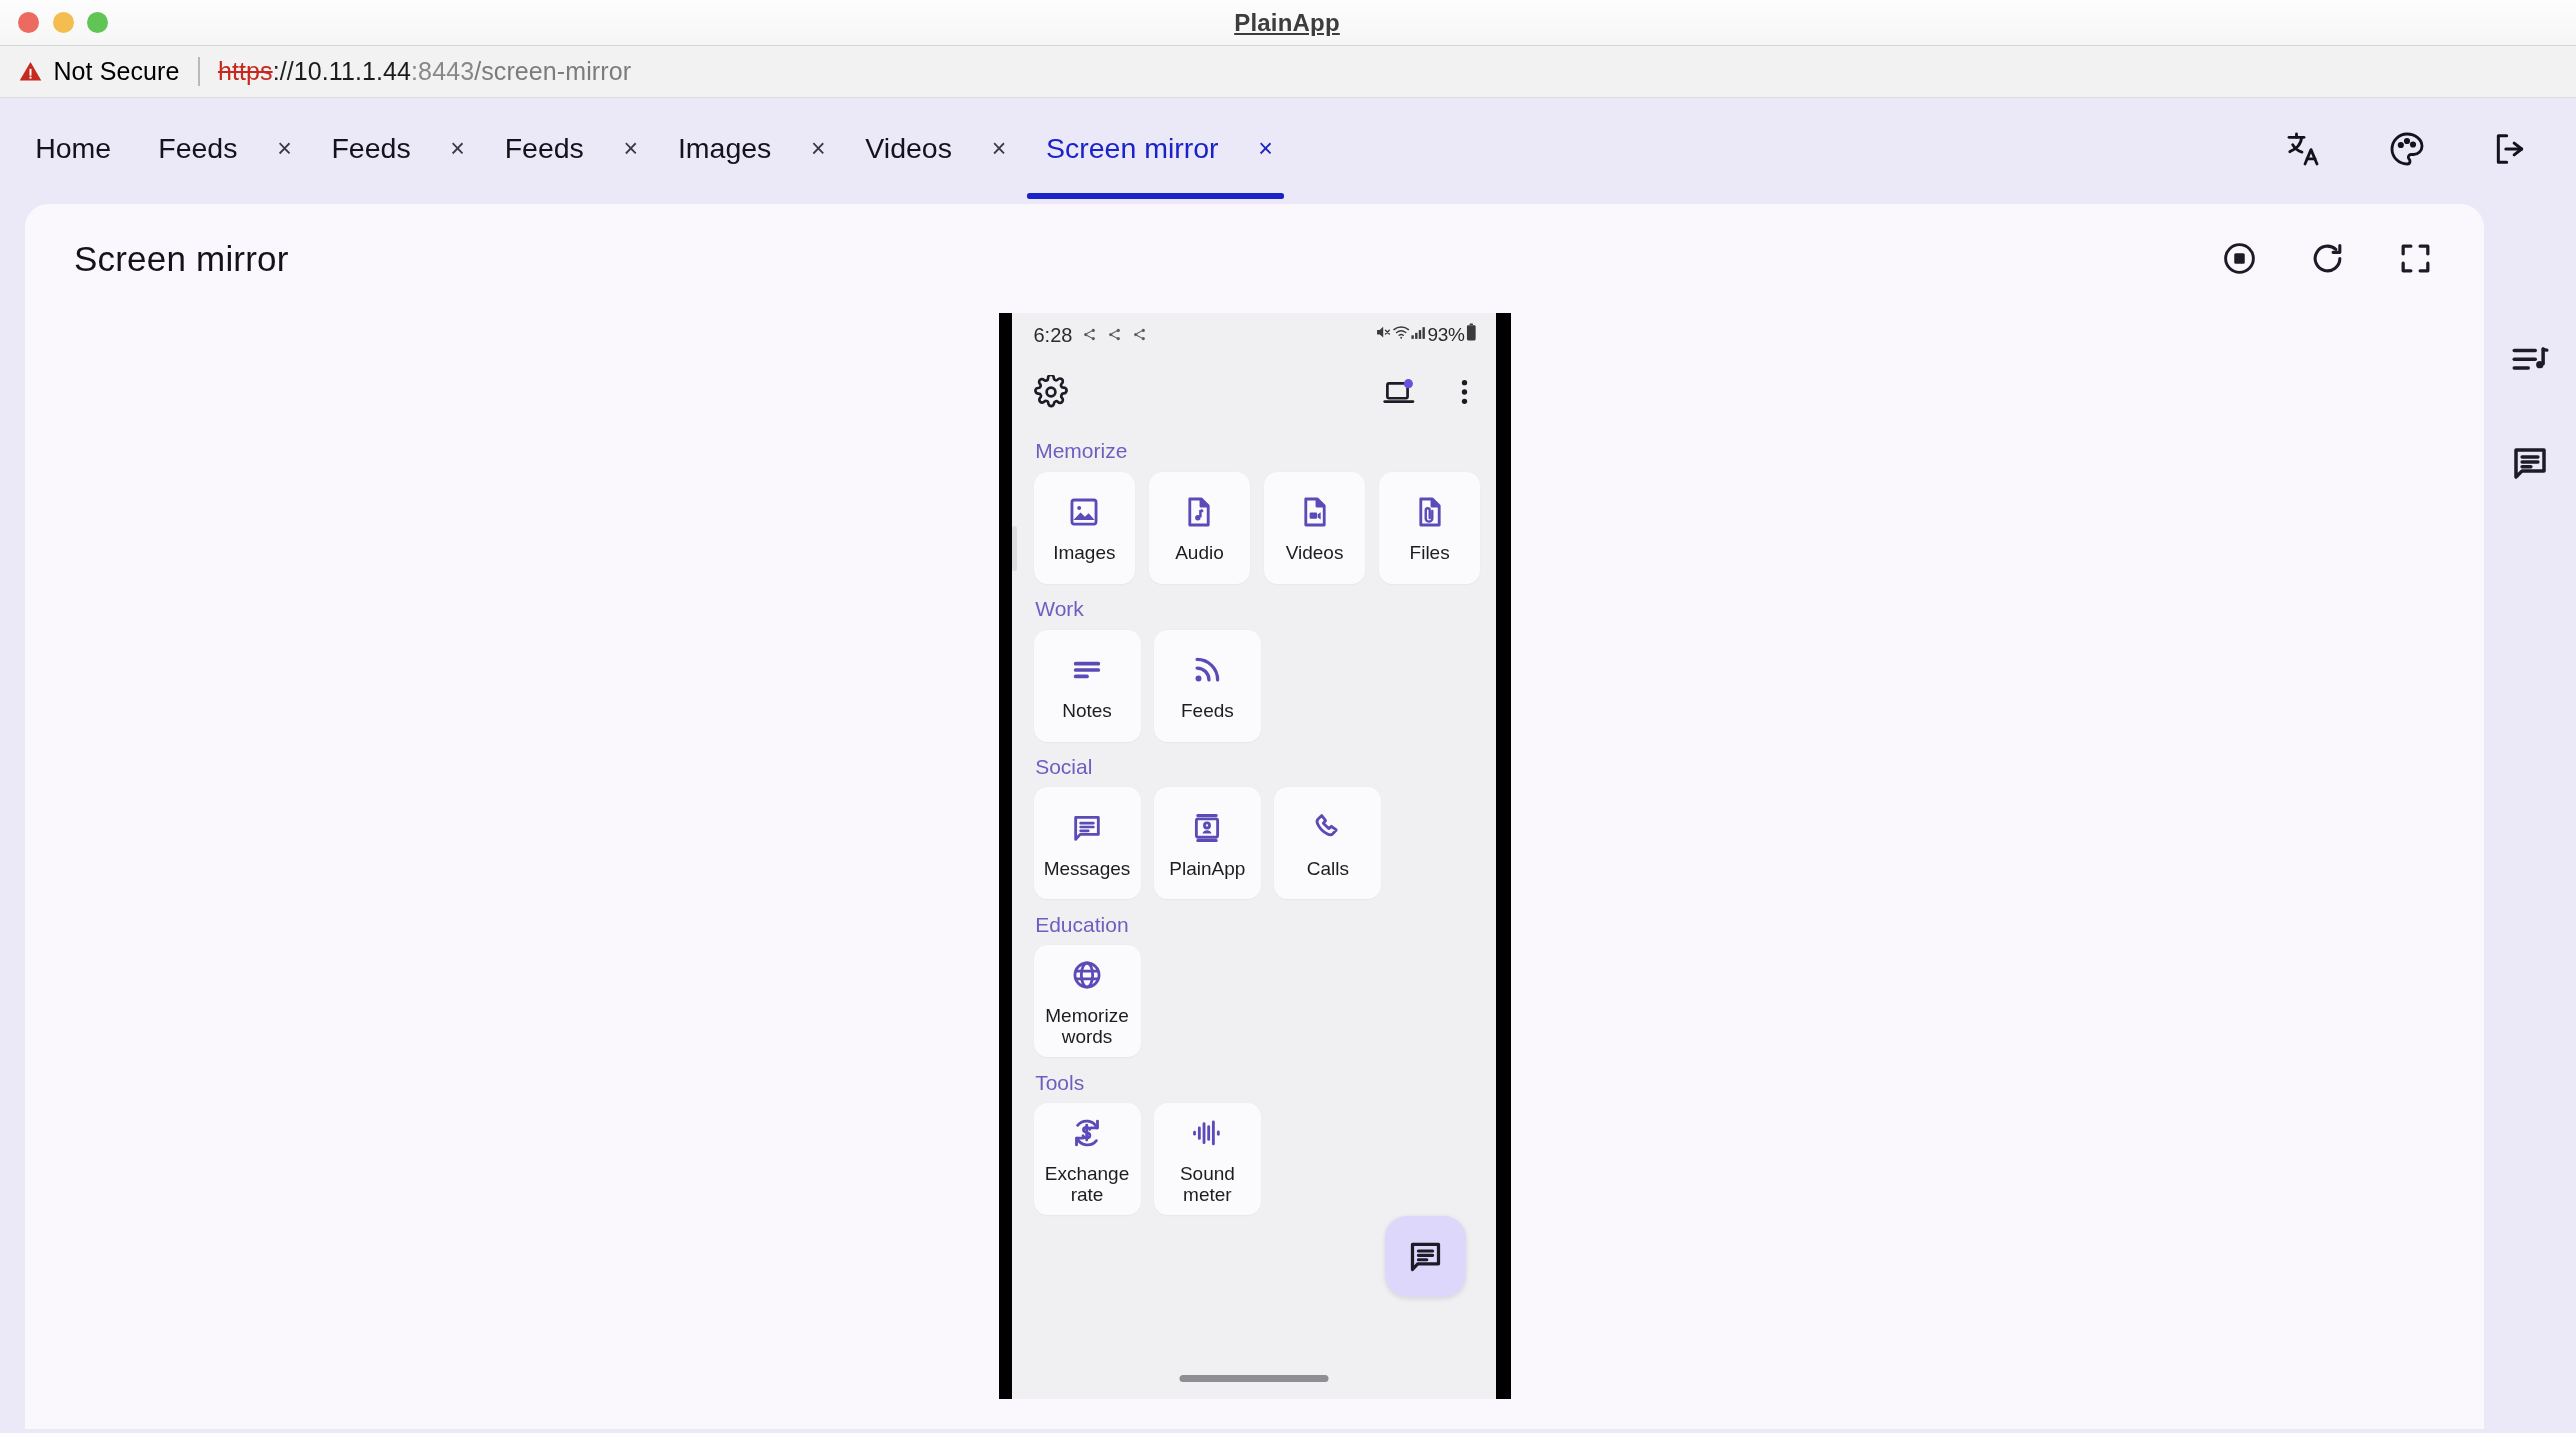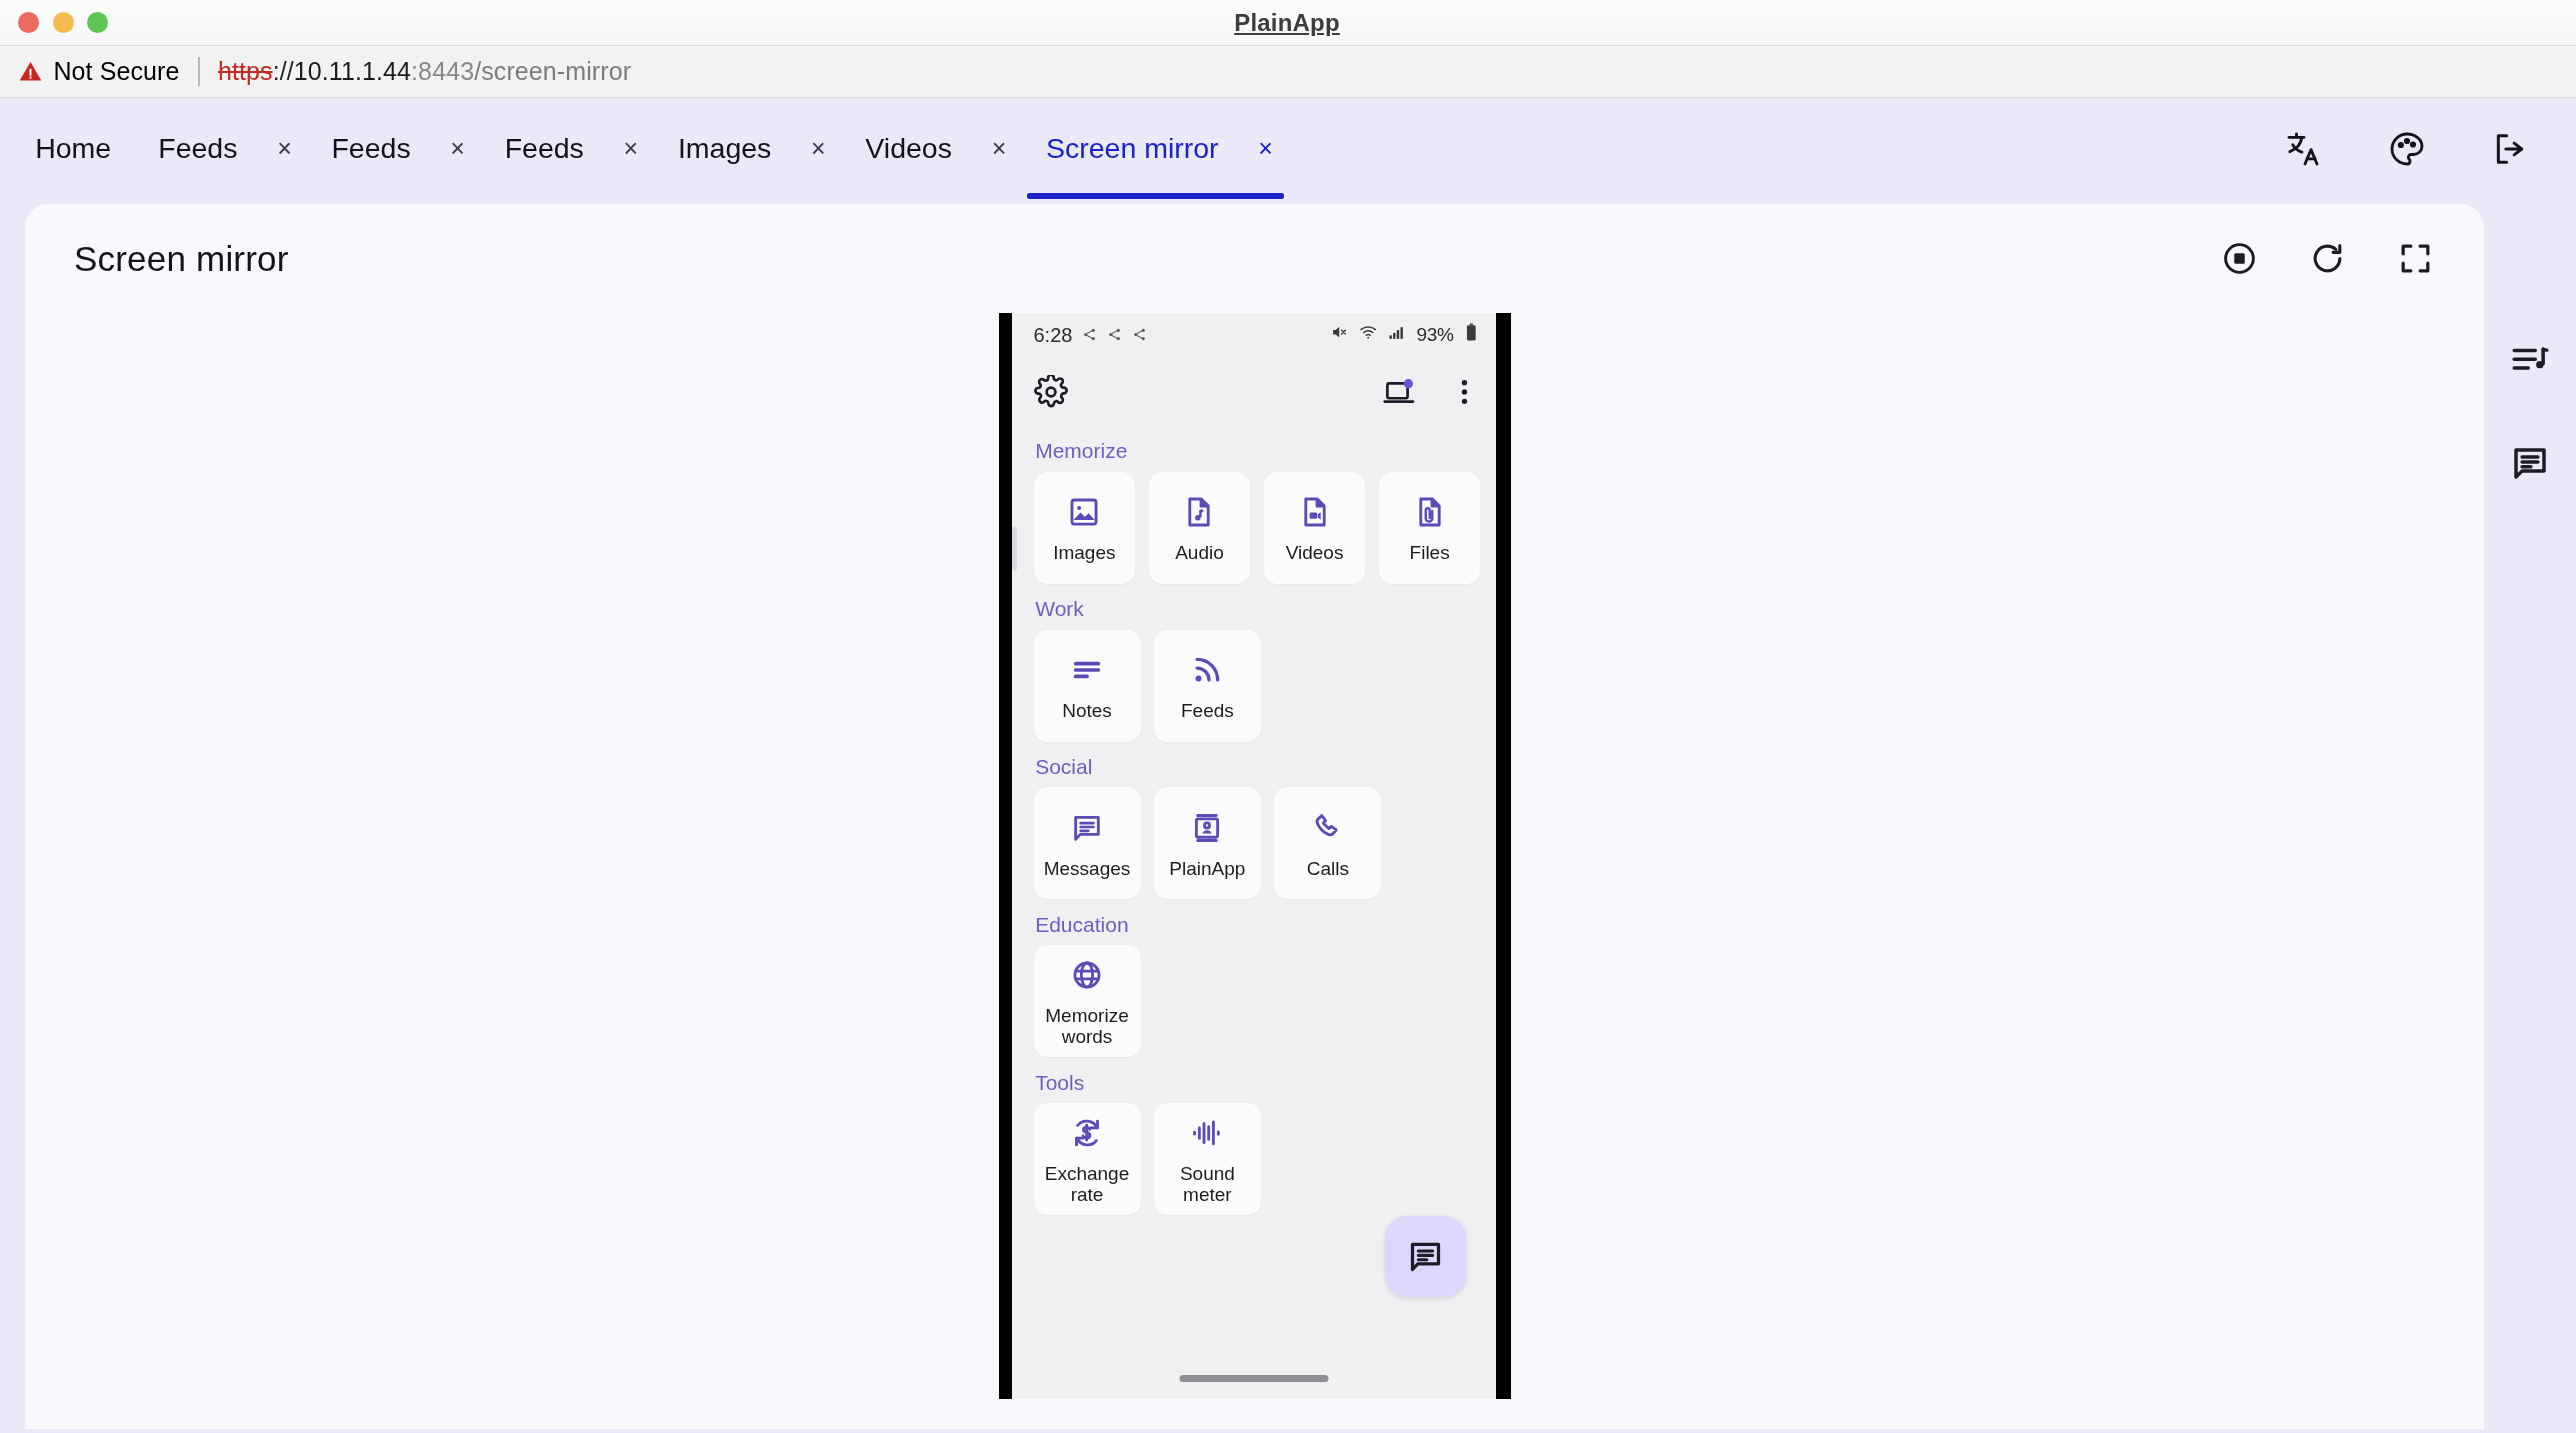--- a/index.html
+++ b/index.html
@@ -119,21 +119,21 @@
     background:#f0eff1;
     display:flex; flex-direction:column;
     position:relative; overflow:hidden;
   }
   
   .statusbar{
     height:44px; display:flex; align-items:center;
     padding:0 18.4px 0 22px; font-size:20px; color:#2b2b2b;
   }
   .sb-left{ display:flex; align-items:center; gap:10px; }
-  .sb-right{ margin-left:auto; display:flex; align-items:center; gap:11px; }
+  .sb-right{ margin-left:auto; display:flex; align-items:center; gap:0; }
   .sb-pct{ font-size:19px; color:#2b2b2b; letter-spacing:-0.3px; }
 
   
   .appbar{
     height:69px; display:flex; align-items:center;
     padding:0 18.4px 0 22px;
   }
   .appbar-right{ margin-left:auto; display:flex; align-items:center; gap:35px; }
   .ab-icon{ display:flex; align-items:center; justify-content:center; cursor:pointer; position:relative; }
 

